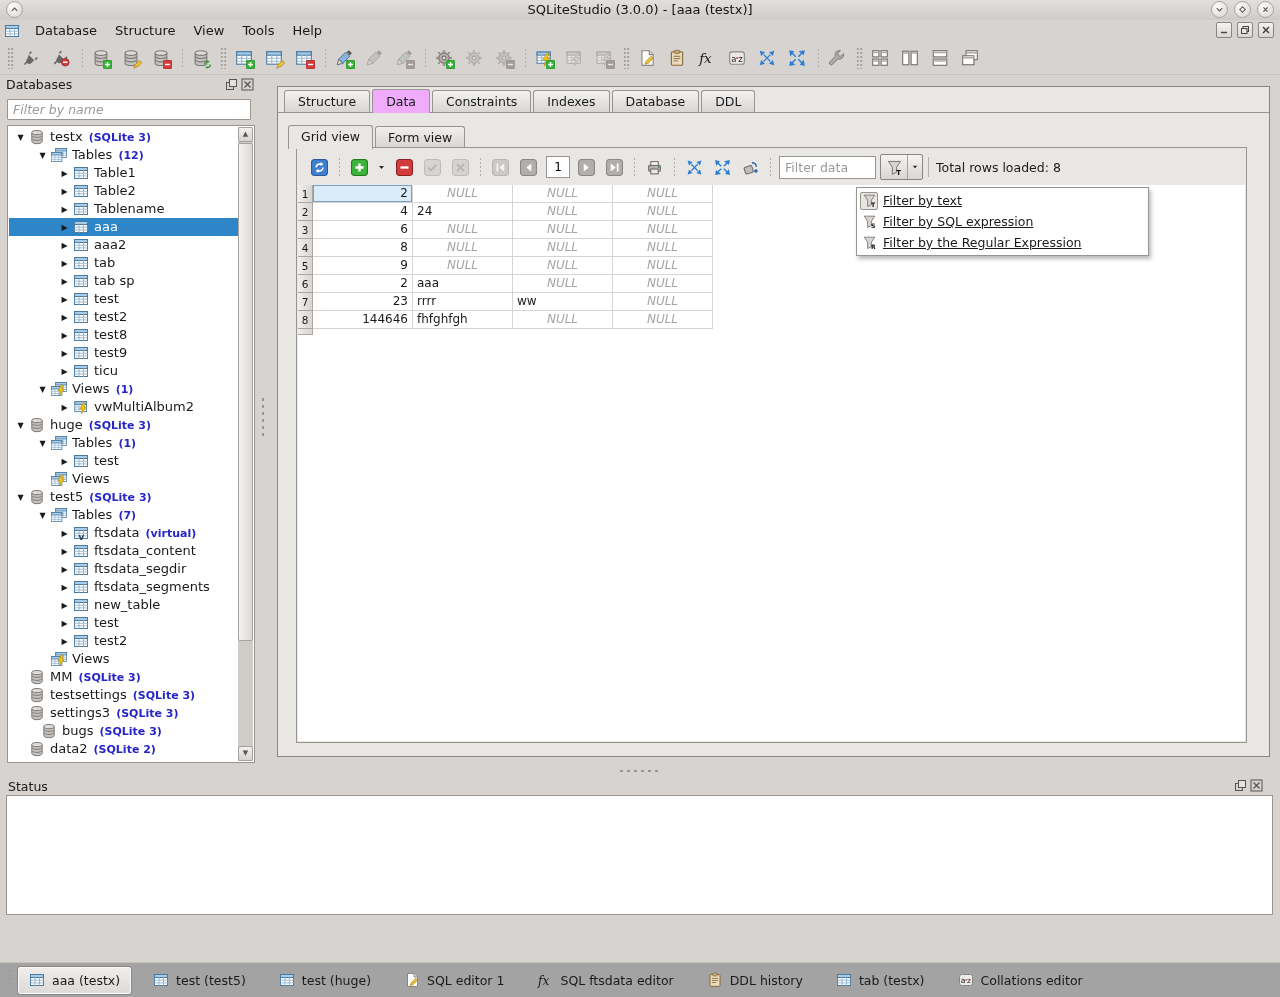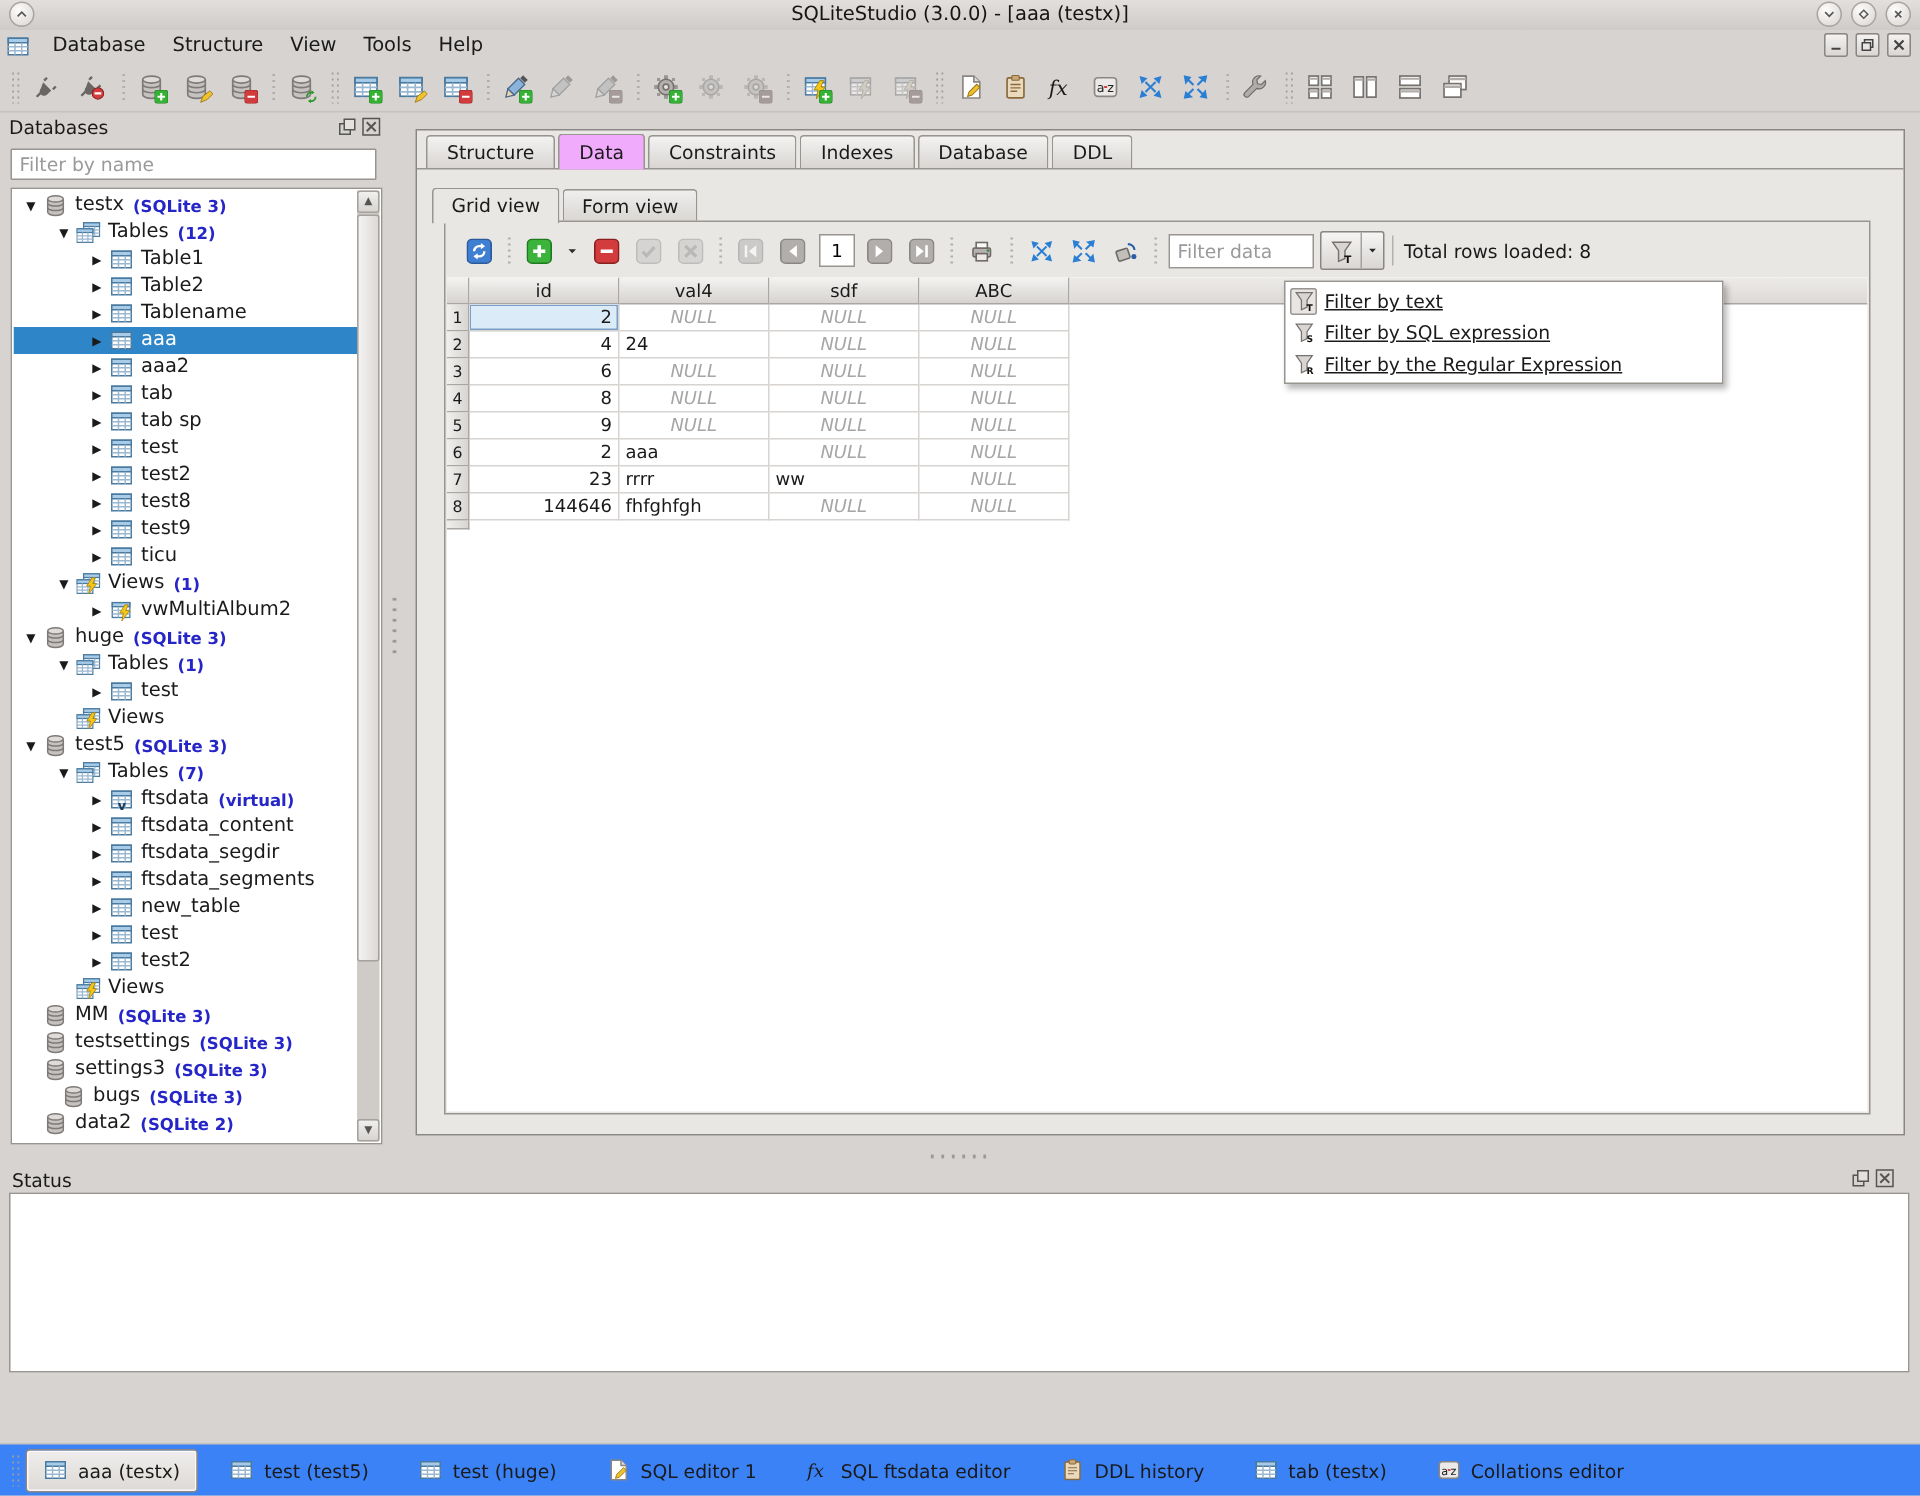--- a/index.html
+++ b/index.html
@@ -35,21 +35,21 @@
     background-size:3px 4px;background-repeat:repeat-y;background-position:center top;}
   .tbtn{width:28px;height:28px;margin-right:2px;border-radius:3px;display:flex;align-items:center;justify-content:center;flex:none;}
   .tbtn.disabled{opacity:.45;filter:grayscale(.9);}
 
   
   .sidebar{left:2px;top:77px;width:256px;height:688px;}
   .dock-head{position:absolute;left:4px;right:2px;top:0;height:16px;font-size:12.5px;}
   .dock-btn{position:absolute;top:1px;width:13px;height:13px;}
   .dock-btn svg{width:13px;height:13px;}
   .filter-input{position:absolute;left:5px;top:22px;width:244px;height:21px;border:1px solid #98948f;background:#fff;
-    font-family:inherit;font-size:12.5px;padding:0 5px;box-sizing:border-box;border-radius:1px;}
+    font-family:inherit;font-size:12.5px;padding:0 5px;box-sizing:border-box;border-radius:1px;font-style:italic;}
   .filter-input::placeholder{color:#9a9a9a;}
   .tree-frame{position:absolute;left:5px;right:3px;top:48px;bottom:2px;background:#fff;border:1px solid #98948f;}
   .tree{position:absolute;left:1px;top:2px;right:16px;bottom:1px;overflow:hidden;font-size:13px;}
   .trow{height:18px;display:flex;align-items:center;white-space:nowrap;cursor:default;}
   .trow .arrow{width:15px;flex:none;font-size:8px;text-align:center;color:#1a1a1a;}
   .trow .ticon{width:16px;height:16px;flex:none;margin:0 5px 0 1px;}
   .trow .tlabel{line-height:18px;}
   .trow .suffix{color:#2525c8;font-size:11px;margin-left:6px;font-weight:bold;}
   .trow.sel{background:#2e86c8;color:#fff;}
   .vsb{position:absolute;top:1px;bottom:1px;right:1px;width:15px;background:#cfccc8;}
@@ -119,21 +119,21 @@
   .fm-ic svg{width:15px;height:15px;}
   .fm-ic.sel{border:1px solid #98948f;background:#e8e5e2;border-radius:2px;}
 
   
   .statusdock{left:0;top:777px;width:1280px;height:180px;}
   .status-label{position:absolute;left:8px;top:2px;font-size:12.5px;}
   .status-box{position:absolute;left:6px;right:7px;top:18px;bottom:42px;background:#fff;border:1px solid #98948f;}
 
   
   .taskbar{left:0;top:962px;width:1280px;height:35px;border-top:1px solid #c6c2be;display:flex;align-items:center;
-    padding-left:4px;box-sizing:border-box;background:#3b82f6;}
+    padding-left:4px;box-sizing:border-box;background:#a3a3a3;}
   .task{height:27px;display:flex;align-items:center;gap:7px;padding:0 11px;margin-right:9px;font-size:12.5px;
     border:1px solid transparent;border-radius:3px;flex:none;}
   .task .icon{width:16px;height:16px;}
   .task.active{border:1px solid #8a8683;background:linear-gradient(#f0eeec,#dcd9d6);box-shadow:inset 0 0 0 1px #fbfaf9;}
 </style>
 </head>
 <body>
 
 <div id="app">
 
@@ -1152,28 +1152,20 @@
               <svg viewBox="0 0 16 16">
                 <path d="M3.5 5.5l4.5 5 4.5-5z" fill="#2b2b2b"></path>
               </svg>
             </div>
           </div>
           <div class="vline"></div>
           <span class="total-rows">Total rows loaded: 8</span>
         </div>
       <div class="grid-area">
         <div id="data-grid">
-            <div class="dg-hrow">
-              <div class="dg-hcell" style="width:15px"></div>
-              <div class="dg-hcell" style="width:100px">id</div>
-              <div class="dg-hcell" style="width:100px">val4</div>
-              <div class="dg-hcell" style="width:100px">sdf</div>
-              <div class="dg-hcell" style="width:100px">ABC</div>
-              <div class="dg-hcell ext"></div>
-            </div>
             <div class="dg-row">
               <div class="dg-rh">1</div>
               <div class="dg-cell num selcell">2</div>
               <div class="dg-cell nul">NULL</div>
               <div class="dg-cell nul">NULL</div>
               <div class="dg-cell nul">NULL</div>
             </div>
             <div class="dg-row">
               <div class="dg-rh">2</div>
               <div class="dg-cell num">4</div>

